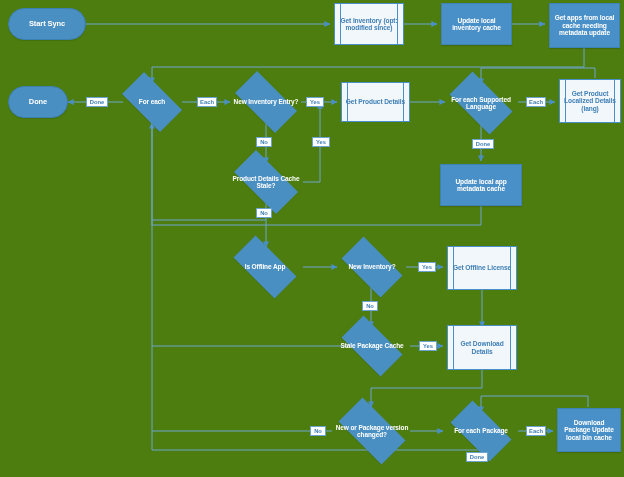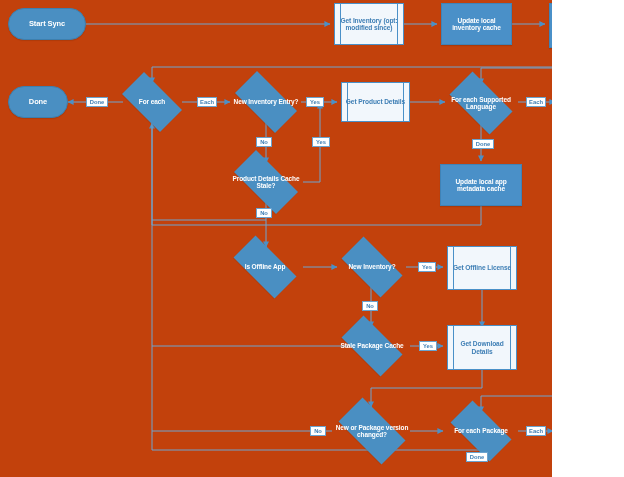--- a/index.html
+++ b/index.html
@@ -3,23 +3,23 @@
 <meta charset="utf-8">
 <title>Sync Flowchart</title>
 <style>
   html,body{margin:0;padding:0;background:#ffffff;}
   body{
     font-family:"Liberation Sans", sans-serif;
     -webkit-font-smoothing:antialiased;
   }
   #canvas{
     position:relative;
-    width:552px;
+    width:624px;
     height:477px;
-    background:#c2410c;
+    background:#4d7c0f;
     overflow:hidden;
   }
   svg#wires{
     position:absolute;
     left:0;top:0;
     width:624px;height:477px;
     pointer-events:none;
   }
 
   

